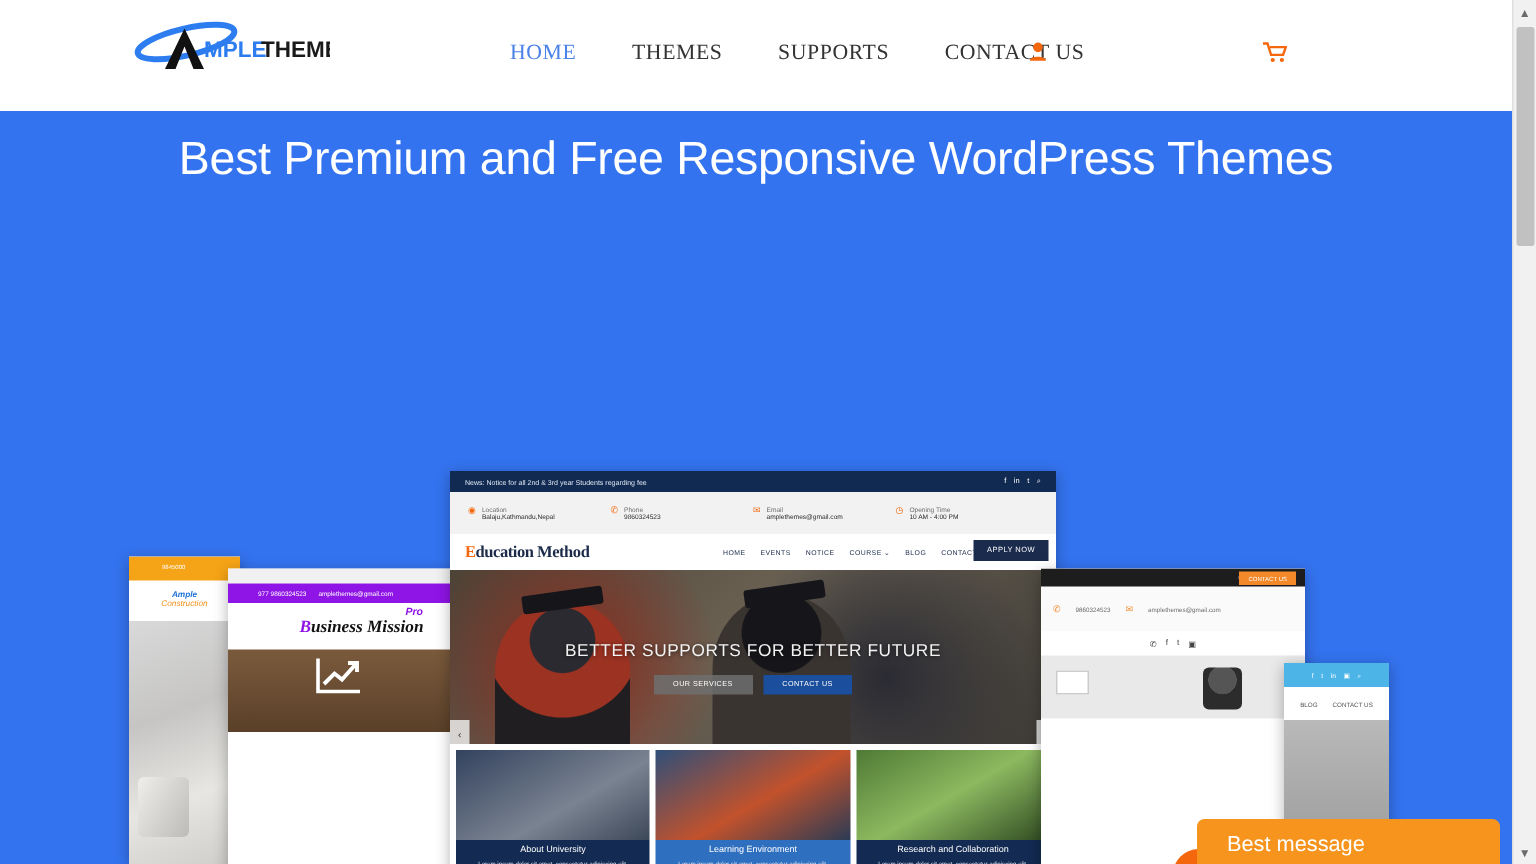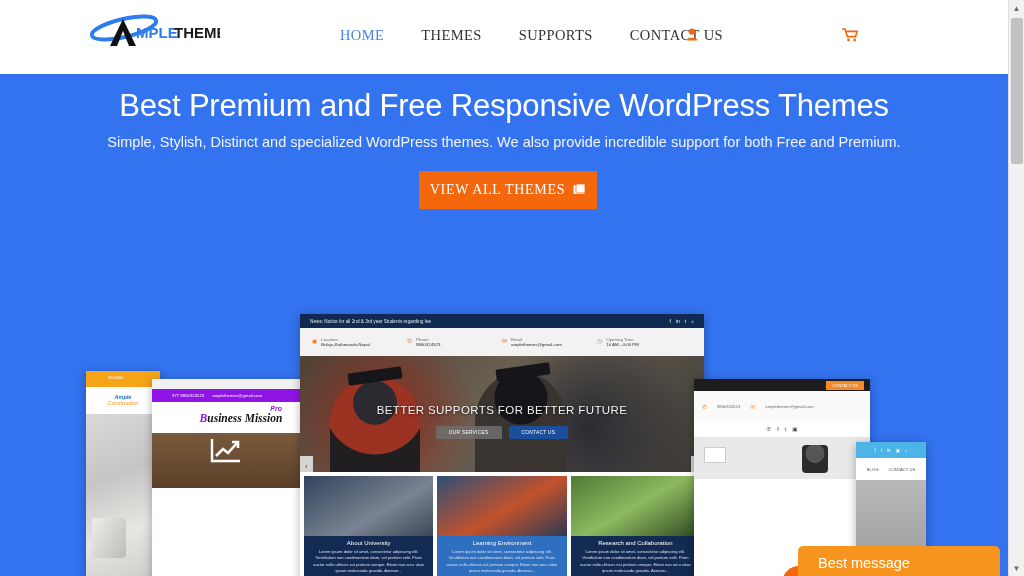--- a/index.html
+++ b/index.html
@@ -315,29 +315,21 @@
         <path d="M0 1 h3 l2.4 7.6 h8 l1.8 -5.2 h-10.5" fill="none" stroke="#f4670c" stroke-width="1.6"></path>
         <circle cx="6.5" cy="12" r="1.4" fill="#f4670c"></circle>
         <circle cx="12.6" cy="12" r="1.4" fill="#f4670c"></circle>
       </svg>
     </div>
   </div>
 
   <div class="hero">
 
     <div class="hero-title">Best Premium and Free Responsive WordPress Themes</div>
-    <div class="hero-sub">Simple, Stylish, Distinct and specialized WordPress themes. We also provide incredible support for both Free and Premium.</div>
-
-    <div class="cta">
-      <span>VIEW ALL THEMES</span>
-      <svg width="13" height="12" viewBox="0 0 13 12">
-        <rect x="0.5" y="1" width="11" height="9" rx="1" fill="#fff"></rect>
-        <rect x="3" y="0" width="9" height="9" rx="1" fill="#fff" stroke="#f4670c" stroke-width="0.8"></rect>
-      </svg>
-    </div>
+
 
     <div class="showcase">
 
       <div class="shot shot-far-left">
         <div class="sfl-bar">
           <span class="ph">9845000</span>
         </div>
         <div class="sfl-logo">
           <b>Ample</b>
           <i>Construction</i>
@@ -403,20 +395,32 @@
           </div>
           <div class="cell">
             <span class="ic">◷</span>
             <span class="tx">
               <b>Opening Time</b>
               <span>10 AM - 4:00 PM</span>
             </span>
           </div>
         </div>
 
+        <div class="edu-nav">
+          <span class="brand"><em>E</em><span>ducation Method</span></span>
+          <span class="links">
+            <span>HOME</span>
+            <span>EVENTS</span>
+            <span>NOTICE</span>
+            <span>COURSE ⌄</span>
+            <span>BLOG</span>
+            <span>CONTACT US</span>
+          </span>
+          <span class="apply">APPLY NOW</span>
+        </div>
 
         <div class="edu-banner">
           <div class="grad1"></div>
           <div class="grad2"></div>
           <div class="cap" style="left:48px;top:14px"></div>
           <div class="cap" style="left:196px;top:10px"></div>
           <div class="h1">BETTER SUPPORTS FOR BETTER FUTURE</div>
           <div class="btns">
             <span class="b-grey">OUR SERVICES</span>
             <span class="b-blue">CONTACT US</span>

